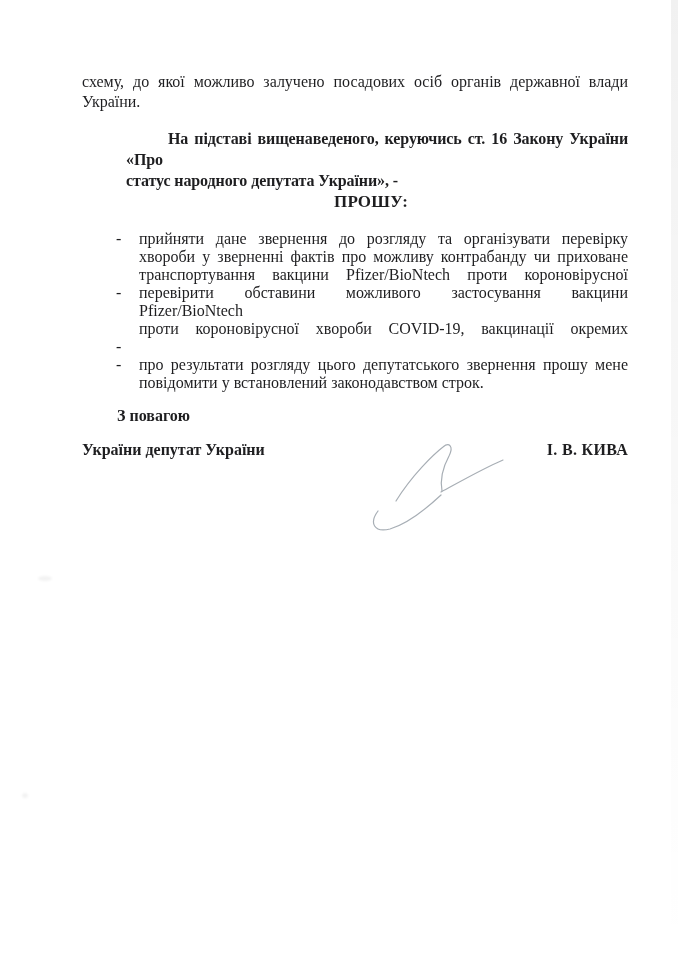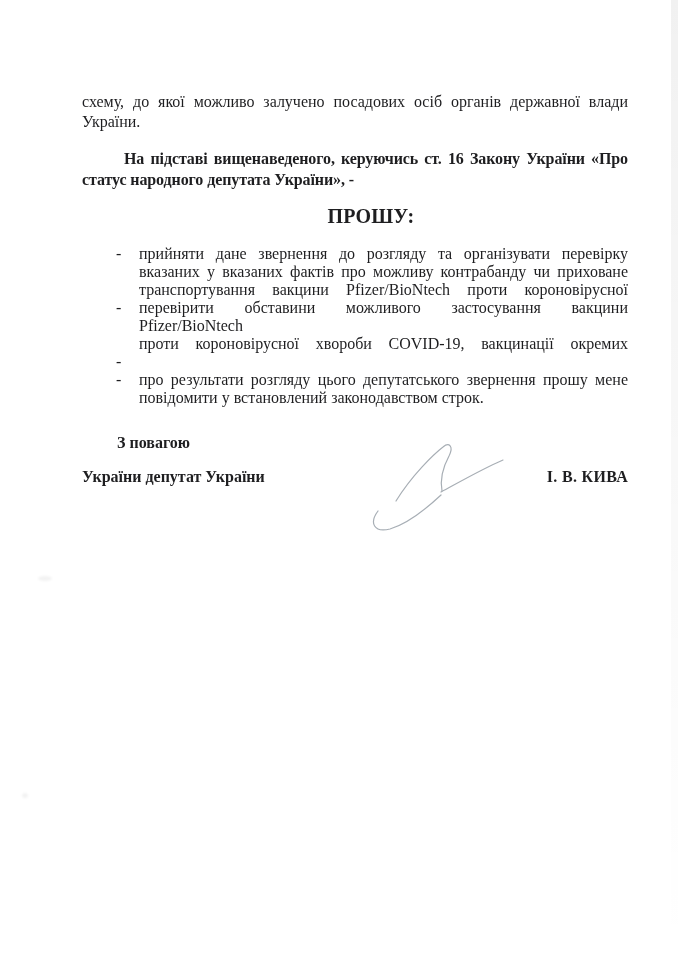--- a/index.html
+++ b/index.html
@@ -32,48 +32,49 @@
     filter: blur(1px);
   }
   .smudge-1 { left: 38px; top: 576px; width: 14px; height: 5px; }
   .smudge-2 { left: 22px; top: 793px; width: 6px; height: 5px; }
 
   .content {
     position: absolute;
     left: 82px;
     top: 0;
     width: 546px;
-    padding-top: 92px;
+    padding-top: 72px;
   }
   .jline {
     text-align: justify;
     text-align-last: justify;
     white-space: normal;
   }
   .jline.last {
     text-align: center;
     text-align-last: left;
   }
   .para {
     font-size: 16px;
     line-height: 20px;
   }
   .legal {
     margin-top: 16px;
     font-weight: bold;
     font-size: 16px;
     line-height: 21px;
     letter-spacing: -0.1px;
+    margin-left: 44px;
   }
   .legal .indent { text-indent: 42px; }
   .heading {
-    margin-top: 16px;
+    margin-top: 0;
     padding-left: 32px;
     font-weight: bold;
-    font-size: 20px;
+    font-size: 17px;
     line-height: 21px;
     text-align: center;
     letter-spacing: 0.2px;
   }
   .req-list {
     margin-top: 18px;
     font-size: 16px;
     line-height: 18px;
   }
   .req-item {
@@ -84,21 +85,21 @@
     flex: 0 0 57px;
     box-sizing: border-box;
     padding-left: 34px;
     line-height: 18px;
   }
   .req-lines {
     flex: 1 1 auto;
     min-width: 0;
   }
   .salutation {
-    margin-top: 26px;
+    margin-top: 14px;
     margin-left: 35px;
     font-weight: bold;
     font-size: 16px;
     line-height: 20px;
   }
   .signer-row {
     margin-top: 14px;
     display: flex;
     justify-content: space-between;
     align-items: baseline;
@@ -134,21 +135,21 @@
     </div>
 
     <div class="heading">ПРОШУ:</div>
 
     <div class="req-list">
 
       <div class="req-item">
         <div class="req-marker">-</div>
         <div class="req-lines">
           <div class="jline">прийняти дане звернення до розгляду та організувати перевірку</div>
-          <div class="jline">вказаних у вказаних фактів про можливу контрабанду чи приховане</div>
+          <div class="jline">хвороби у зверненні фактів про можливу контрабанду чи приховане</div>
           <div class="jline">транспортування вакцини Pfizer/BioNtech проти короновірусної</div>
         </div>
       </div>
 
       <div class="req-item">
         <div class="req-marker">-</div>
         <div class="req-lines">
           <div class="jline">перевірити обставини можливого застосування вакцини Pfizer/BioNtech</div>
           <div class="jline">проти короновірусної хвороби COVID-19, вакцинації окремих</div>
         </div>

